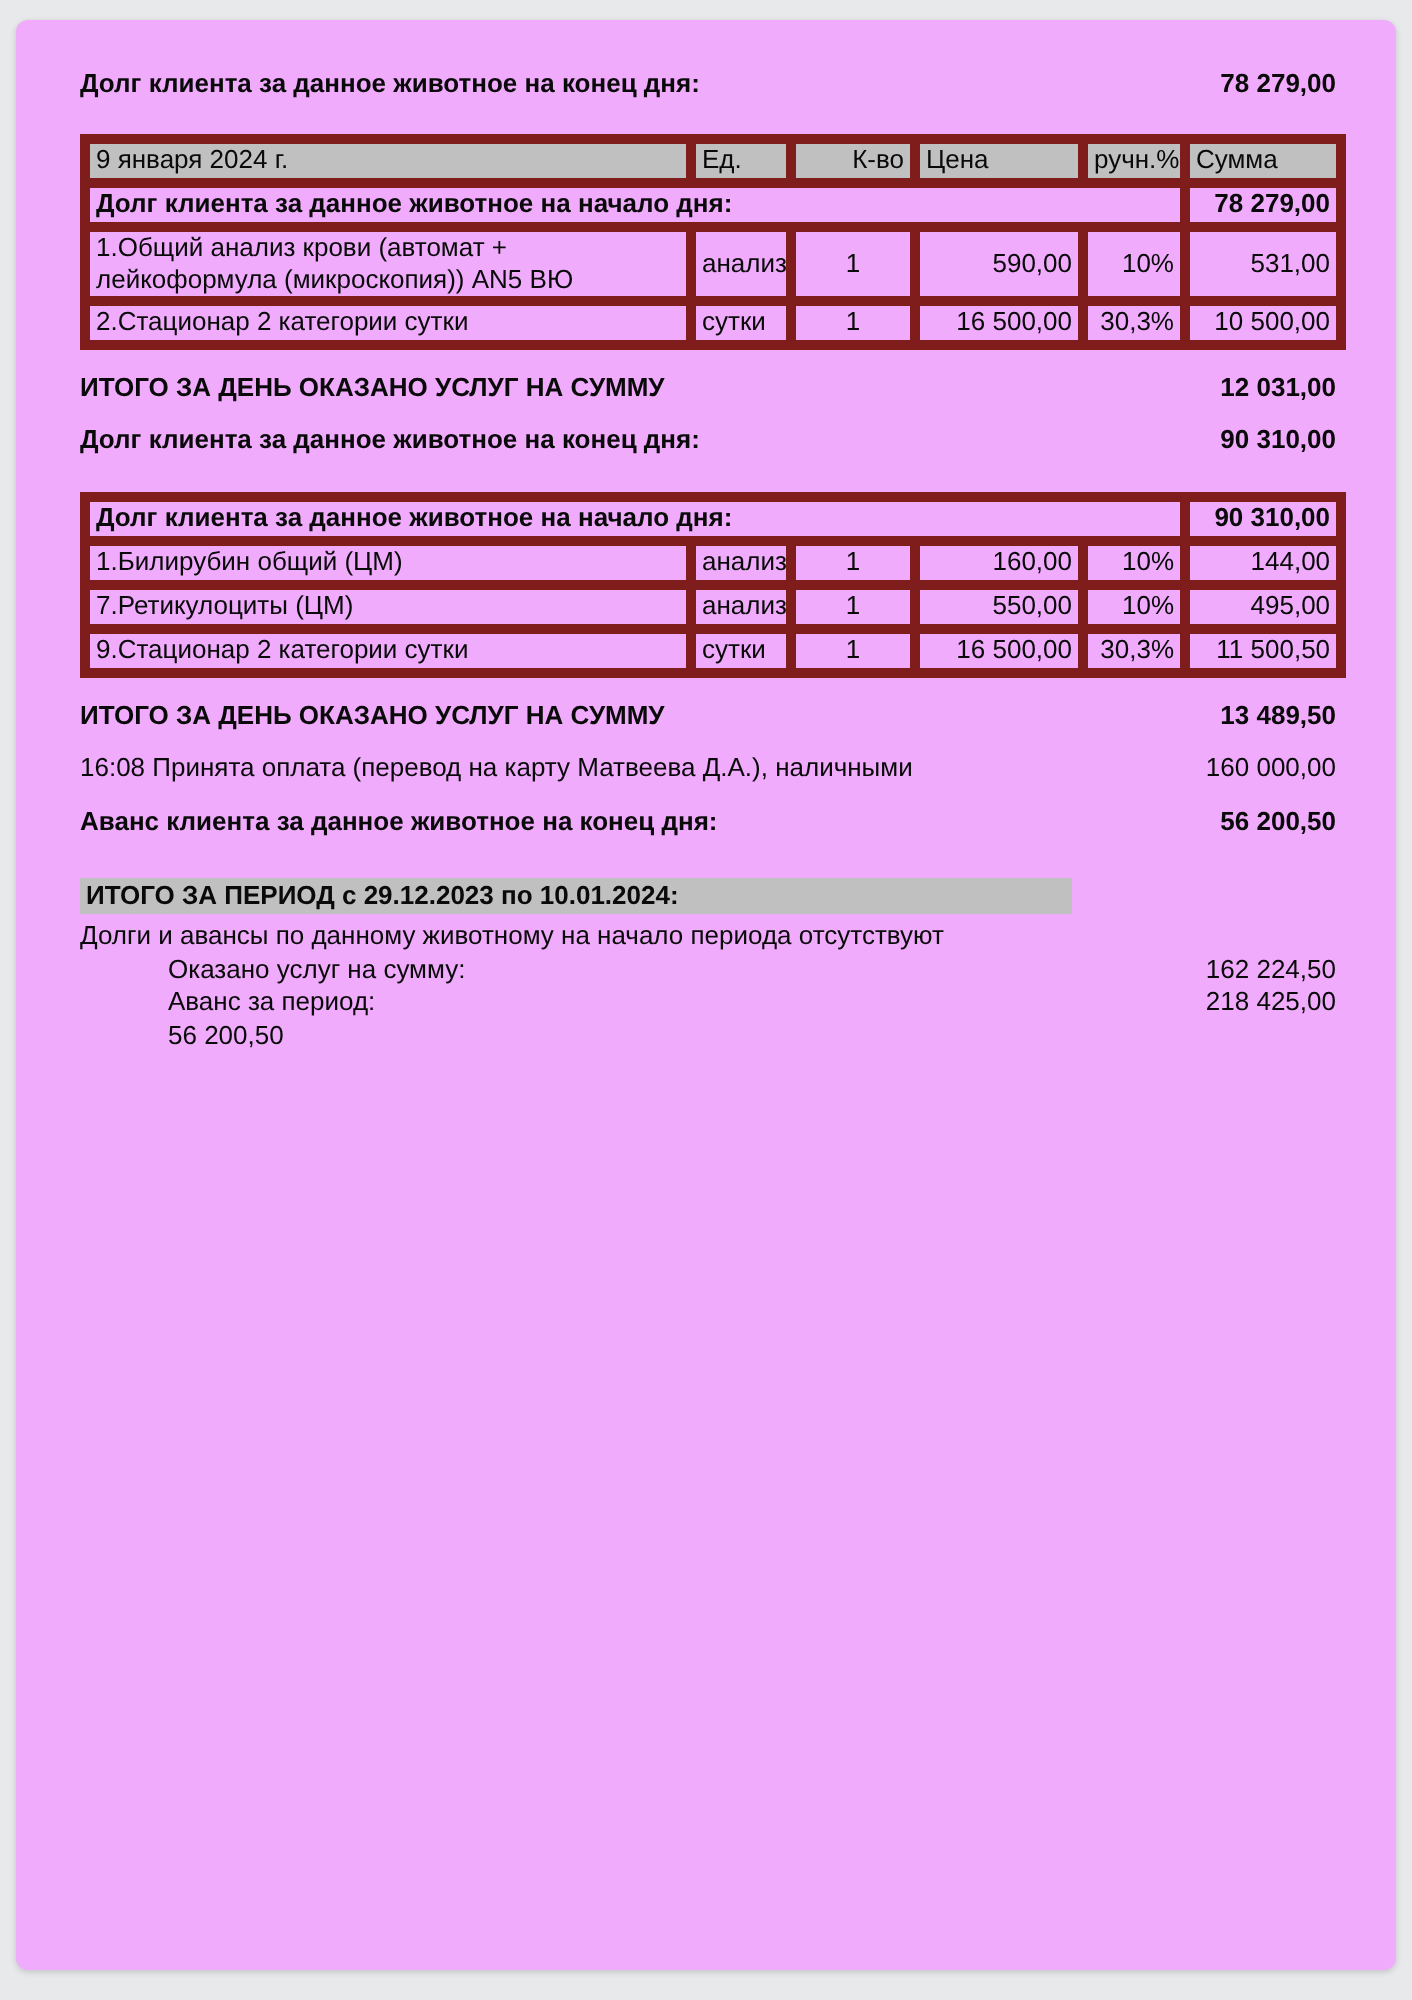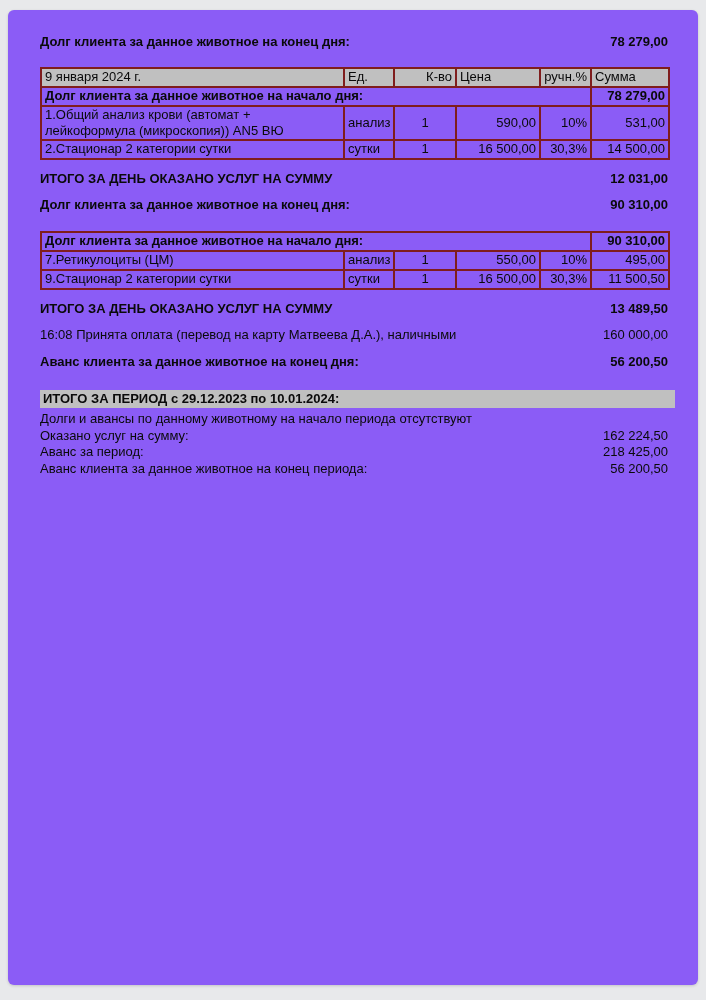--- a/index.html
+++ b/index.html
@@ -7,71 +7,71 @@
     width:706px;height:1000px;
     background:#e8e9eb;
     font-family:"Liberation Sans","DejaVu Sans",sans-serif;
     color:#0a0a0a;
     -webkit-font-smoothing:antialiased;
   }
   .page{
     box-sizing:border-box;
     width:690px;height:975px;
     margin:10px 8px 0 8px;
-    background:#8b5cf6;
+    background:#f0abfc;
     border-radius:6px;
     box-shadow:0 1px 3px rgba(0,0,0,.16);
     padding:24px 33px 0 32px;
     overflow:hidden;
   }
   .content{width:628px;font-size:13px;}
 
   .line{display:flex;justify-content:space-between;align-items:baseline;line-height:15.5px;}
   .line .val{white-space:nowrap;}
   .bold{font-weight:bold;}
   .top-line{margin-bottom:17px;}
 
   table{
     border-collapse:collapse;
     table-layout:fixed;
     width:628px;
     font-size:13px;
     margin-bottom:2px;
   }
   th,td{
-    border:2px solid #7f1d1d;
+    border:5px solid #7f1d1d;
     padding:0 3px;
     line-height:16px;
     overflow:hidden;
     white-space:nowrap;
   }
   td.wrap{white-space:normal;}
   tr.head{background:#c0c0c0;}
   th{font-weight:normal;text-align:left;height:17px;}
   th.c-qty{text-align:right;}
   th.c-man{text-align:right;}
   tr.opening td{font-weight:bold;height:17px;}
   td{height:17px;}
   td.c{text-align:center;}
   td.r{text-align:right;}
 
   .day-lines{margin-bottom:18px;}
   .day-lines .line{margin-top:11px;}
 
   .period-bar{
     box-sizing:border-box;
-    width:635px;
+    width:496px;
     background:#c0c0c0;
     font-weight:bold;
     line-height:16px;
     padding:1px 3px;
     margin-top:21px;
     margin-bottom:3px;
   }
-  .period .line{margin-top:1px;}
+  .period .line{margin-top:1px;margin-left:44px;}
   .note{line-height:15.5px;}
 </style>
 </head>
 <body>
 
 <div class="page">
   <div class="content">
 
     <div class="line bold top-line">
       <span>Долг клиента за данное животное на конец дня:</span>
@@ -107,21 +107,21 @@
         <td class="r">590,00</td>
         <td class="r">10%</td>
         <td class="r">531,00</td>
       </tr>
       <tr>
         <td class="wrap">2.Стационар 2 категории сутки</td>
         <td>сутки</td>
         <td class="c">1</td>
         <td class="r">16 500,00</td>
         <td class="r">30,3%</td>
-        <td class="r">14 500,00</td>
+        <td class="r">10 500,00</td>
       </tr>
     </tbody>
       </table>
 
     <div class="day-lines">
       <div class="line bold">
         <span>ИТОГО ЗА ДЕНЬ ОКАЗАНО УСЛУГ НА СУММУ</span>
         <span class="val">12 031,00</span>
       </div>
       <div class="line bold">
@@ -138,20 +138,28 @@
         <col style="width:84px">
           <col style="width:51px">
           <col style="width:78px">
       </colgroup>
       <tbody>
       <tr class="opening">
         <td colspan="5">Долг клиента за данное животное на начало дня:</td>
         <td class="r">90 310,00</td>
       </tr>
       <tr>
+        <td class="wrap">1.Билирубин общий (ЦМ)</td>
+        <td>анализ</td>
+        <td class="c">1</td>
+        <td class="r">160,00</td>
+        <td class="r">10%</td>
+        <td class="r">144,00</td>
+      </tr>
+      <tr>
         <td class="wrap">7.Ретикулоциты (ЦМ)</td>
         <td>анализ</td>
         <td class="c">1</td>
         <td class="r">550,00</td>
         <td class="r">10%</td>
         <td class="r">495,00</td>
       </tr>
       <tr>
         <td class="wrap">9.Стационар 2 категории сутки</td>
         <td>сутки</td>
@@ -183,19 +191,18 @@
       <div class="note">Долги и авансы по данному животному на начало периода отсутствуют</div>
       <div class="line">
         <span>Оказано услуг на сумму:</span>
         <span class="val">162 224,50</span>
       </div>
       <div class="line">
         <span>Аванс за период:</span>
         <span class="val">218 425,00</span>
       </div>
       <div class="line">
-        <span>Аванс клиента за данное животное на конец периода:</span>
         <span class="val">56 200,50</span>
       </div>
     </div>
 
   </div>
 </div>
 
 </body></html>

